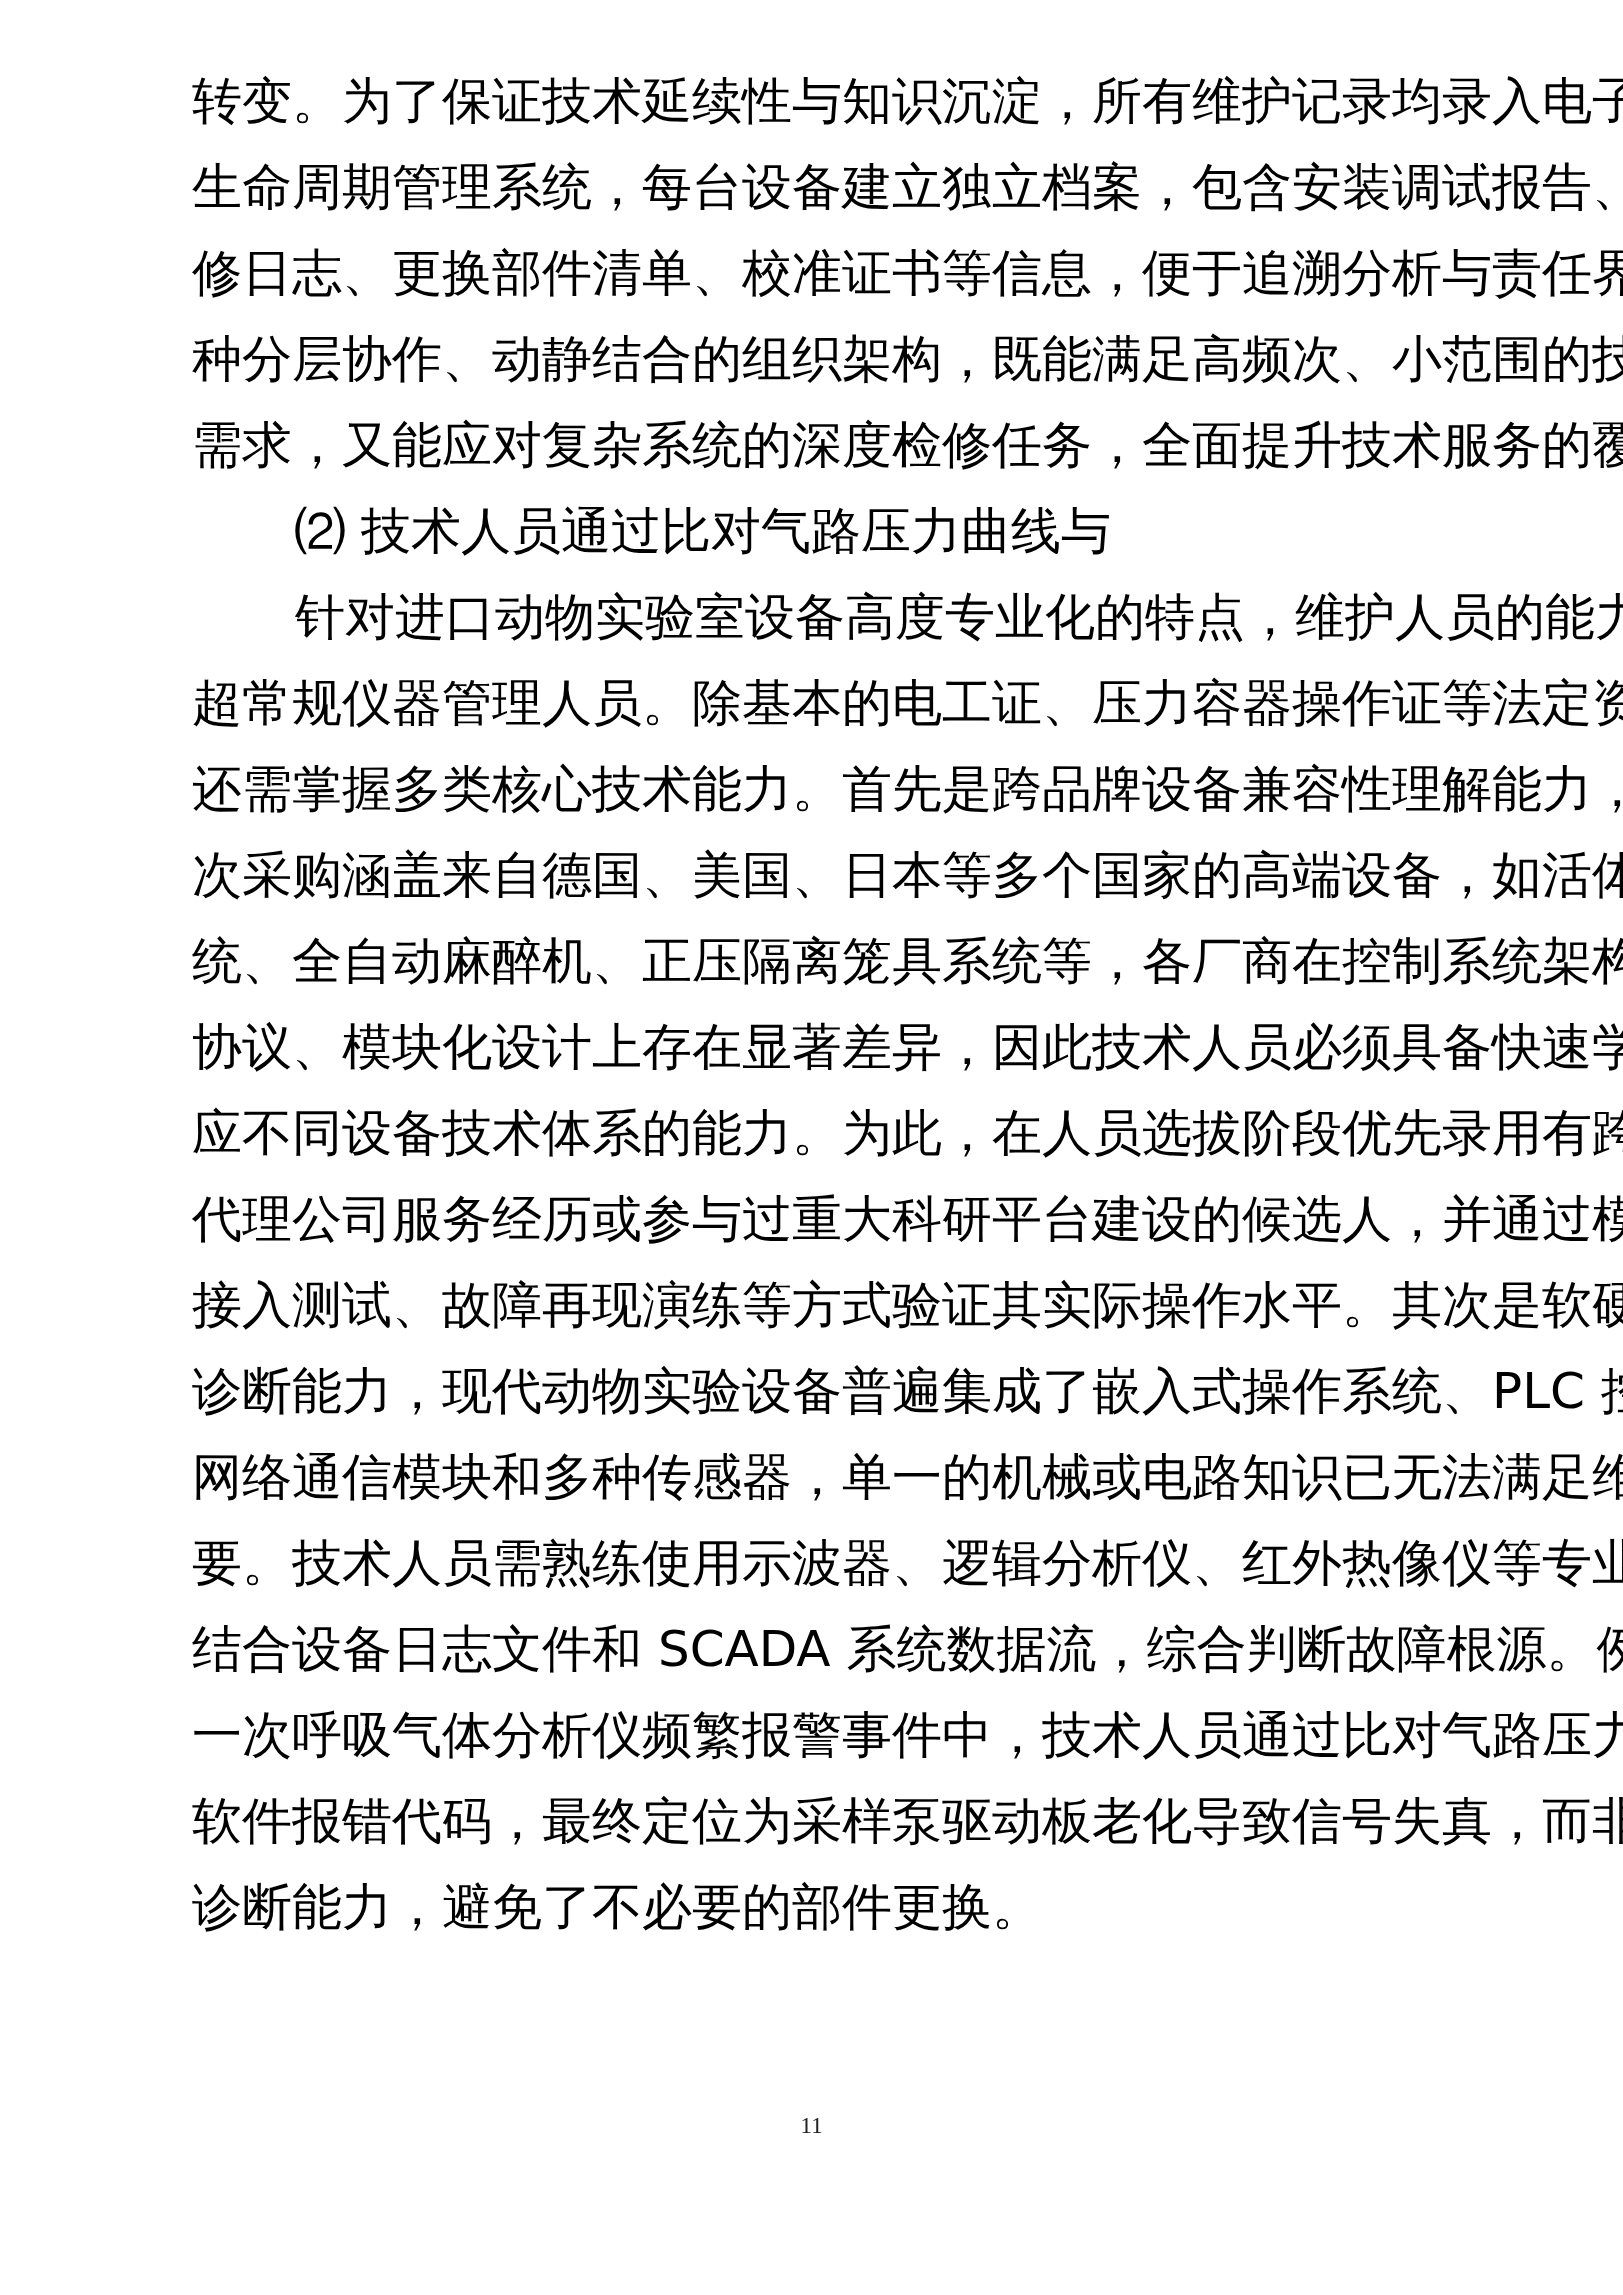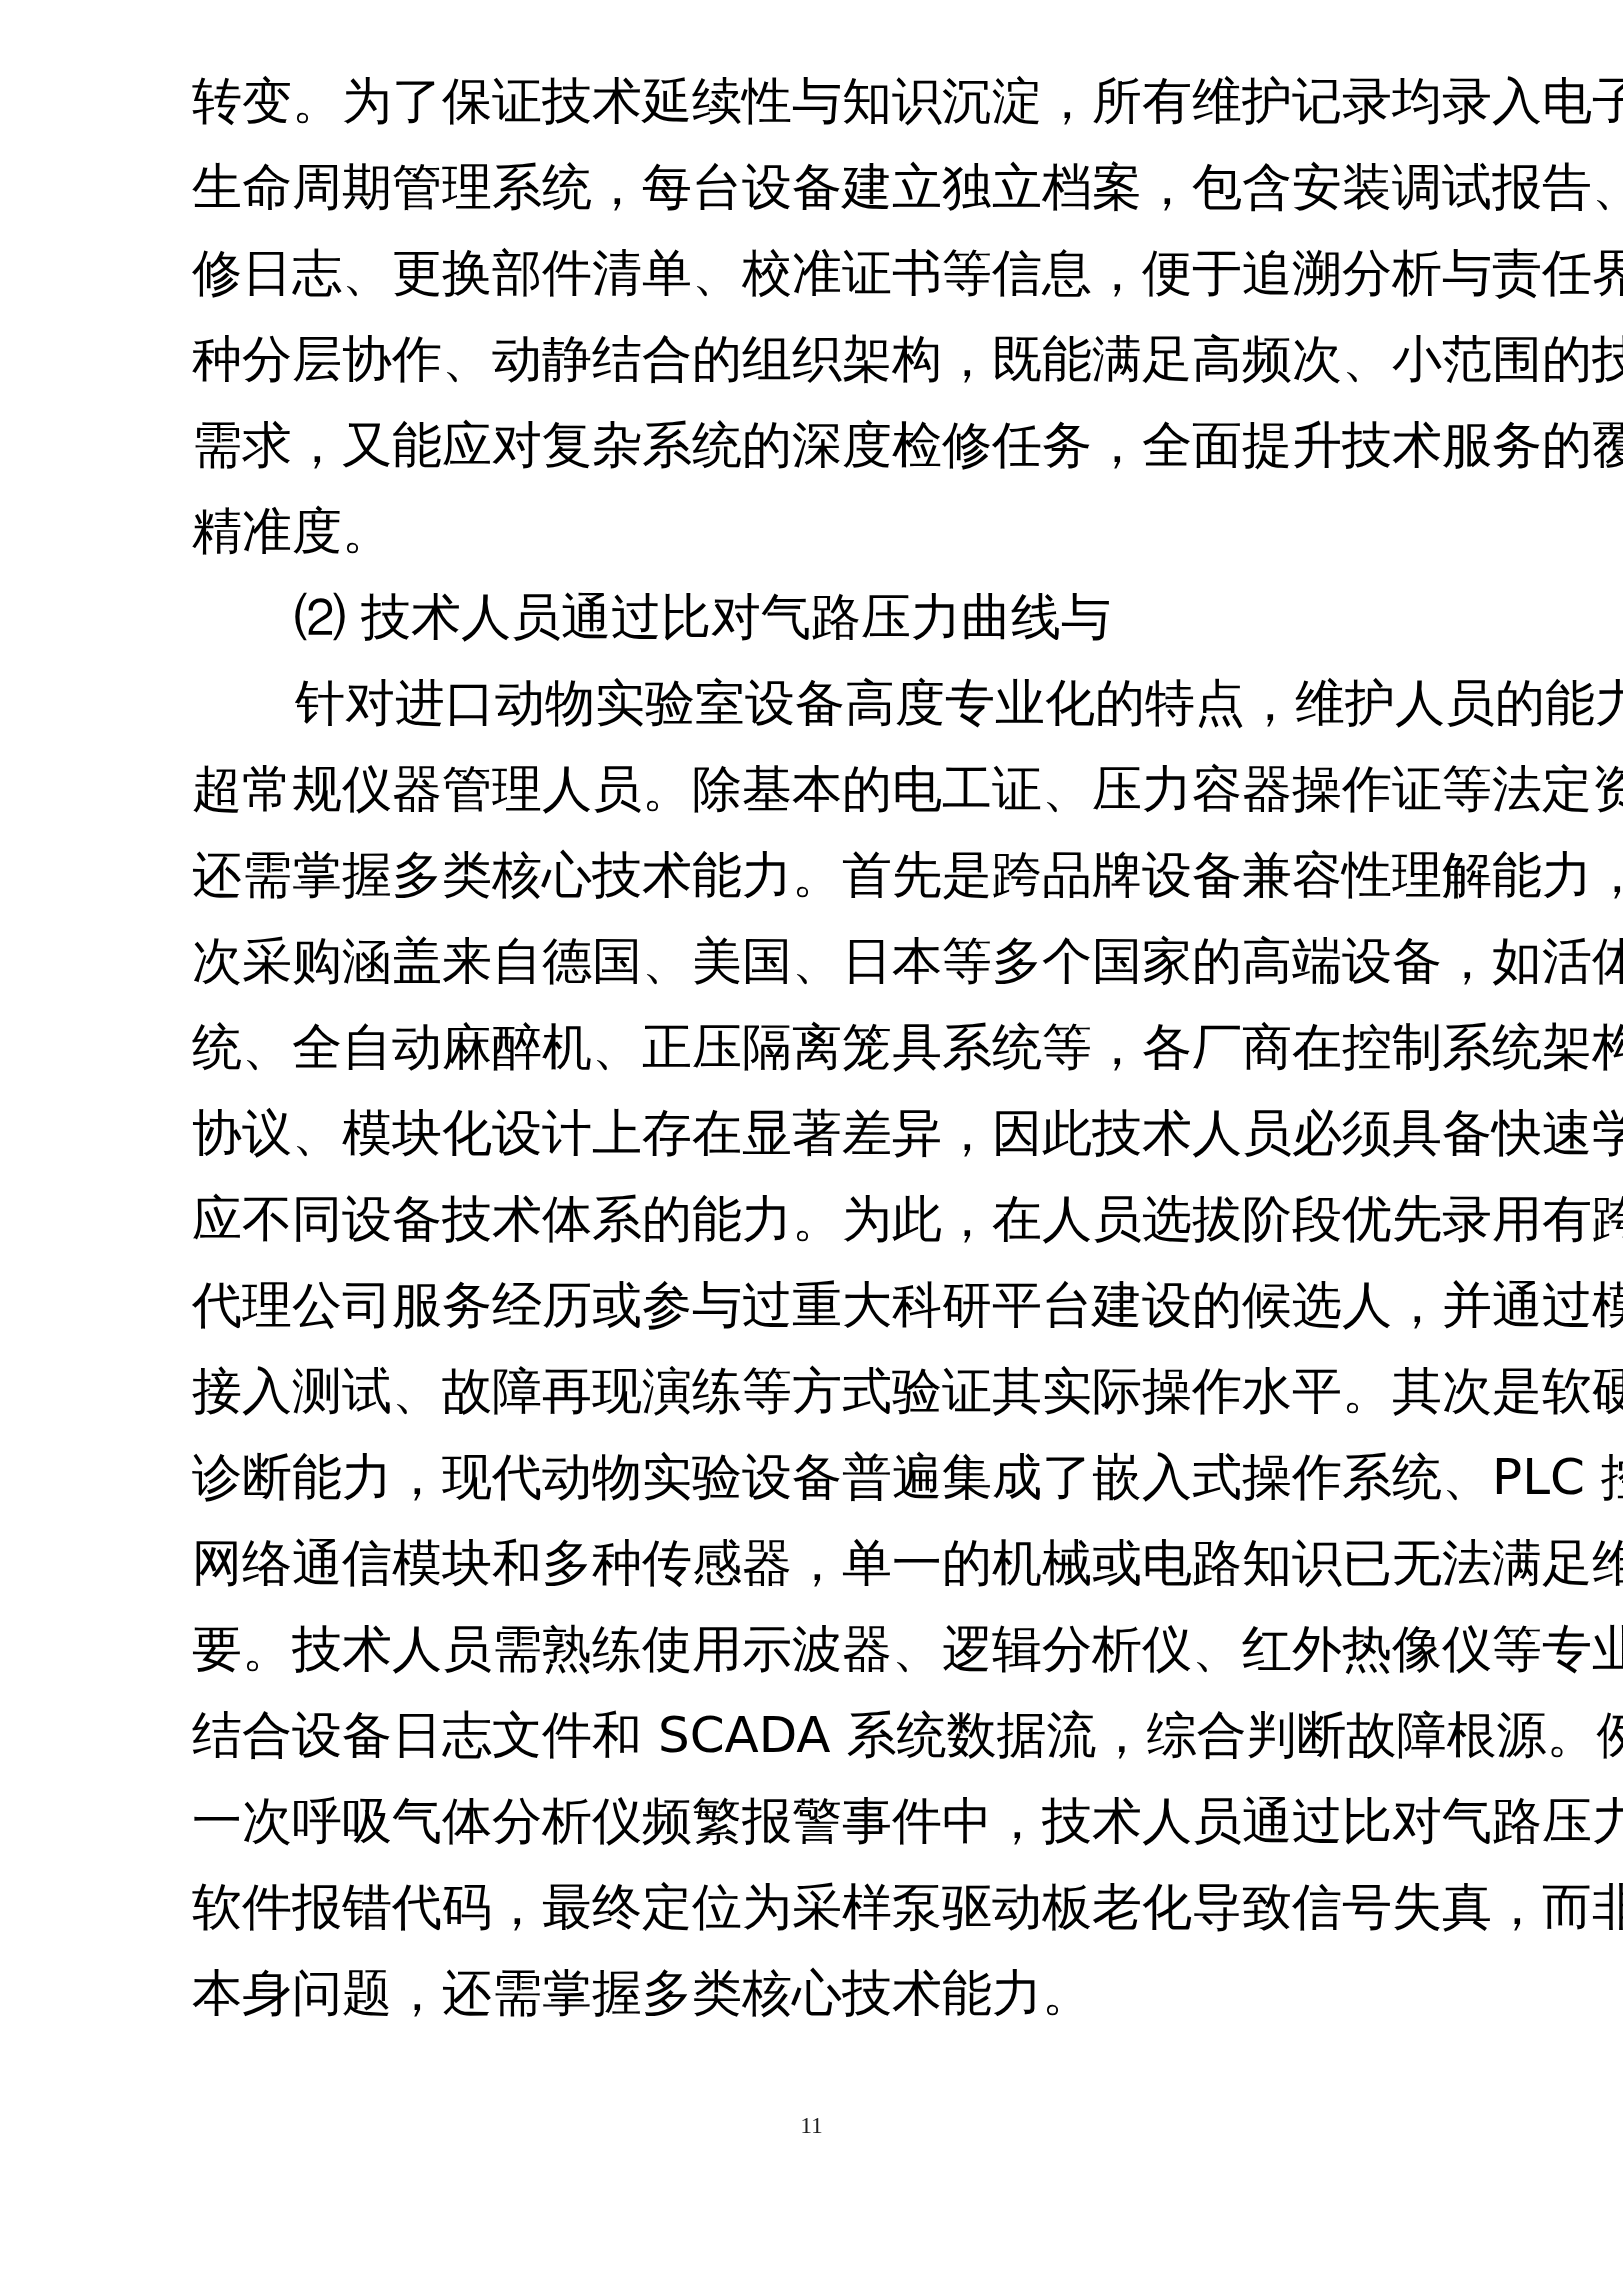--- a/index.html
+++ b/index.html
@@ -17,39 +17,38 @@
 </head>
 <body>
 
 <div class="page">
   <div>
     <div class="line">转变。为了保证技术延续性与知识沉淀，所有维护记录均录入电子化设备</div>
     <div class="line">生命周期管理系统，每台设备建立独立档案，包含安装调试报告、历次维</div>
     <div class="line">修日志、更换部件清单、校准证书等信息，便于追溯分析与责任界定。这</div>
     <div class="line">种分层协作、动静结合的组织架构，既能满足高频次、小范围的技术支持</div>
     <div class="line">需求，又能应对复杂系统的深度检修任务，全面提升技术服务的覆盖率与</div>
-    <div class="line last">精准度。</div>
   </div>
 
   <div class="line indent heading">⑵ 技术人员通过比对气路压力曲线与</div>
 
   <div>
     <div class="line indent">针对进口动物实验室设备高度专业化的特点，维护人员的能力要求远</div>
     <div class="line">超常规仪器管理人员。除基本的电工证、压力容器操作证等法定资质外，</div>
     <div class="line">还需掌握多类核心技术能力。首先是跨品牌设备兼容性理解能力，由于本</div>
     <div class="line">次采购涵盖来自德国、美国、日本等多个国家的高端设备，如活体成像系</div>
     <div class="line">统、全自动麻醉机、正压隔离笼具系统等，各厂商在控制系统架构、通信</div>
     <div class="line">协议、模块化设计上存在显著差异，因此技术人员必须具备快速学习和适</div>
     <div class="line">应不同设备技术体系的能力。为此，在人员选拔阶段优先录用有跨国设备</div>
     <div class="line">代理公司服务经历或参与过重大科研平台建设的候选人，并通过模拟设备</div>
     <div class="line">接入测试、故障再现演练等方式验证其实际操作水平。其次是软硬件协同</div>
     <div class="line">诊断能力，现代动物实验设备普遍集成了嵌入式操作系统、PLC 控制器、</div>
     <div class="line">网络通信模块和多种传感器，单一的机械或电路知识已无法满足维修需</div>
     <div class="line">要。技术人员需熟练使用示波器、逻辑分析仪、红外热像仪等专业工具，</div>
     <div class="line">结合设备日志文件和 SCADA 系统数据流，综合判断故障根源。例如，在</div>
     <div class="line">一次呼吸气体分析仪频繁报警事件中，技术人员通过比对气路压力曲线与</div>
     <div class="line">软件报错代码，最终定位为采样泵驱动板老化导致信号失真，而非传感器</div>
-    <div class="line last">本身问题，还需掌握多类核心技术能力。</div>
+    <div class="line last">诊断能力，避免了不必要的部件更换。</div>
   </div>
 </div>
 
 <div class="page-number">11</div>
 
 
 </body></html>

